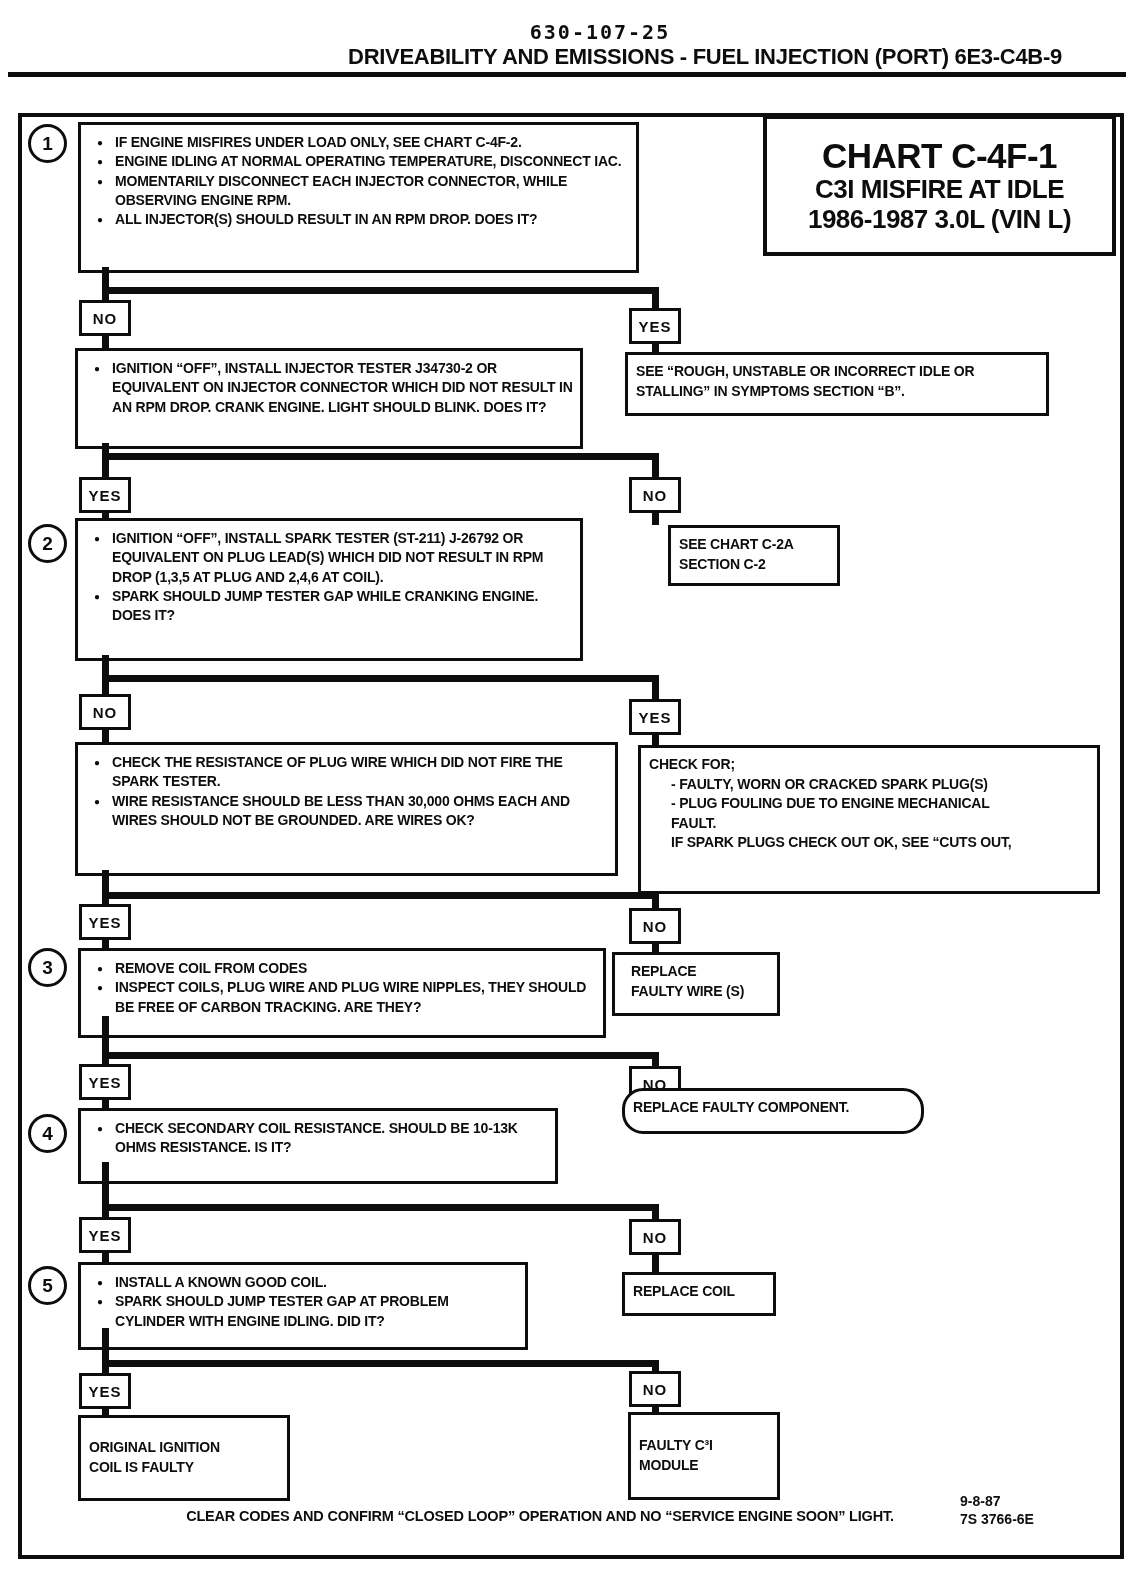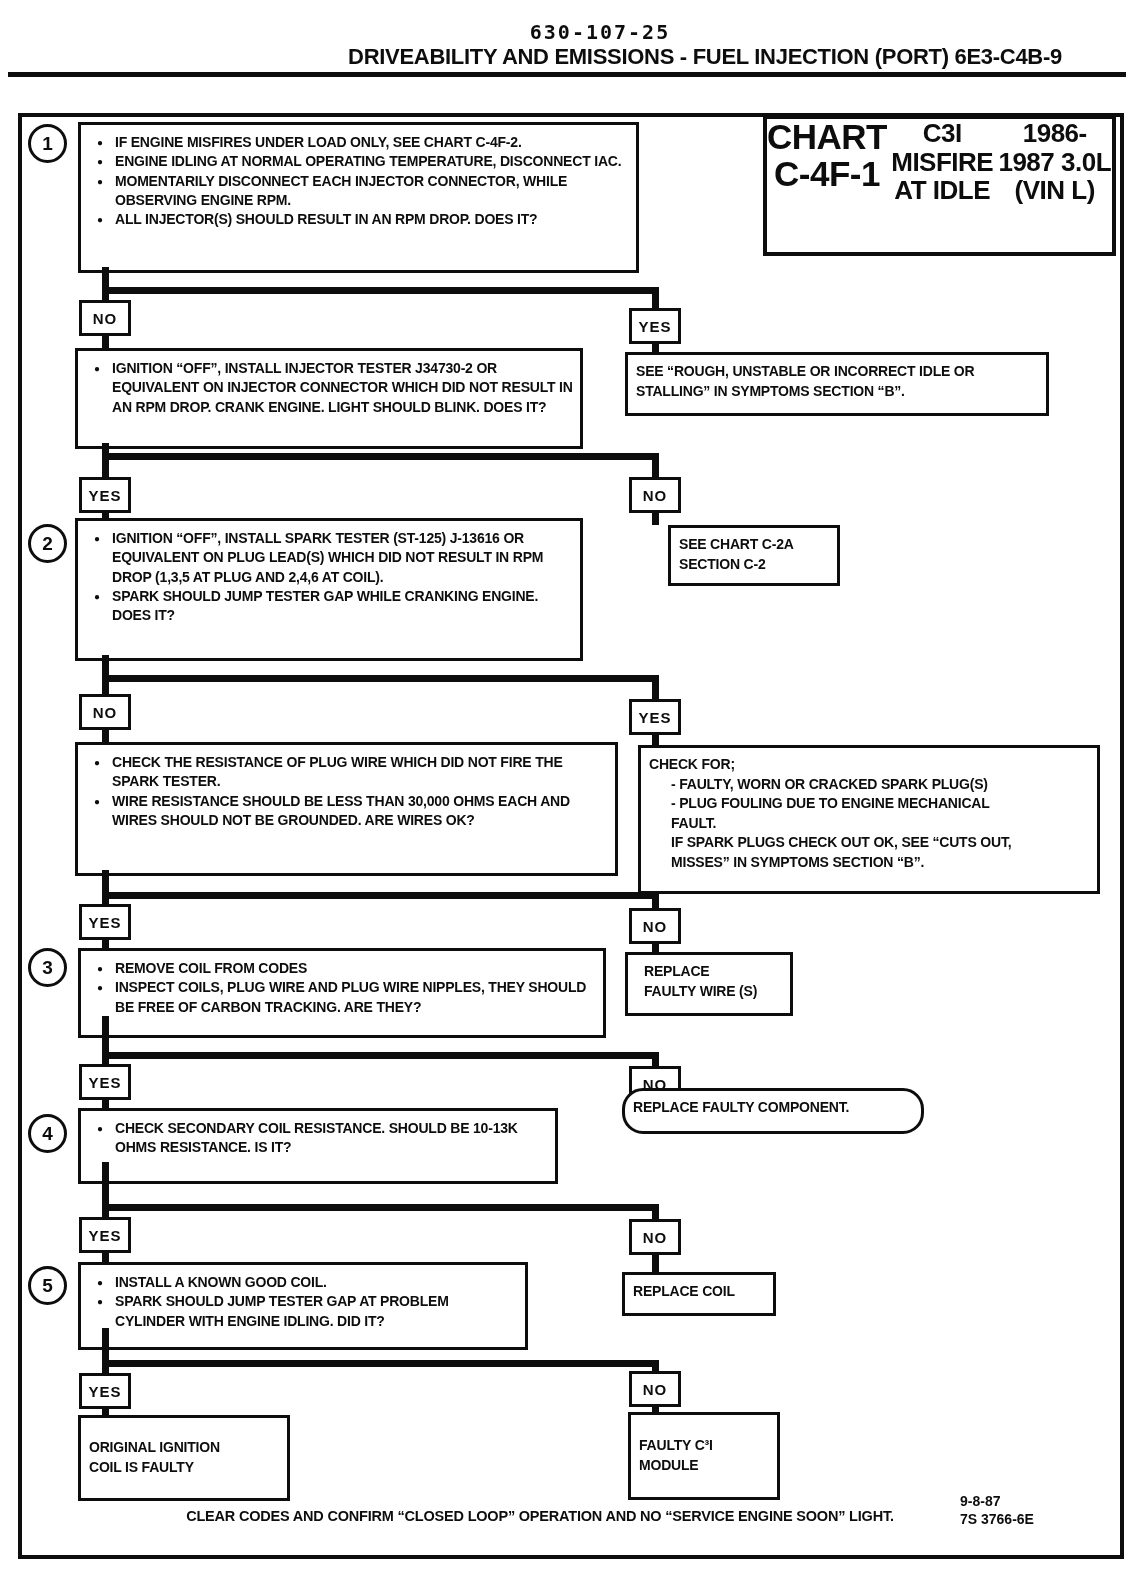--- a/index.html
+++ b/index.html
@@ -28,21 +28,21 @@
   .bullet .bt{flex:1;}
   .tag{border:3px solid #0d0d0d;background:#fff;width:46px;height:30px;
     display:flex;align-items:center;justify-content:center;
     font-size:15px;font-weight:700;letter-spacing:1px;}
   .circle-num{width:33px;height:33px;border:3px solid #0d0d0d;border-radius:50%;
     display:flex;align-items:center;justify-content:center;
     font-size:19px;font-weight:700;background:#fff;}
   .line{background:#0d0d0d;}
   
   .title-box{left:763px;top:115px;width:345px;height:133px;border:4px solid #0d0d0d;
-    background:#fff;text-align:center;display:flex;flex-direction:row;
+    background:#fff;text-align:center;display:flex;flex-direction:column;
     justify-content:center;gap:1px;}
   .title-main{font-size:35px;font-weight:700;letter-spacing:-0.5px;line-height:1.05;}
   .title-sub{font-size:26px;font-weight:700;letter-spacing:-0.5px;line-height:1.1;}
   .indent1{padding-left:22px;}
   .footer-note{left:120px;top:1508px;width:840px;font-size:14.5px;font-weight:700;
     letter-spacing:-0.2px;text-align:center;}
   .footer-ref{left:960px;top:1492px;width:125px;font-size:14px;font-weight:700;
     text-align:left;line-height:18px;}
 </style>
 </head>
@@ -104,21 +104,21 @@
   <div class="abs line" style="left:102px;top:443px;width:7px;height:34px;"></div>
   <div class="abs line" style="left:102px;top:453px;width:557px;height:7px;"></div>
   <div class="abs line" style="left:652px;top:453px;width:7px;height:24px;"></div>
   <div class="abs tag" style="left:79px;top:477px;">YES</div>
   <div class="abs tag" style="left:629px;top:477px;">NO</div>
   <div class="abs line" style="left:102px;top:510px;width:7px;height:8px;"></div>
   <div class="abs line" style="left:652px;top:510px;width:7px;height:15px;"></div>
 
   <div class="abs qbox" style="left:75px;top:518px;width:492px;height:121px;">
     <div class="bullet">
-        <span class="bt">IGNITION “OFF”, INSTALL SPARK TESTER  (ST-125) J-13616 OR EQUIVALENT ON PLUG LEAD(S) WHICH DID NOT RESULT IN RPM DROP (1,3,5 AT PLUG AND 2,4,6 AT COIL).</span>
+        <span class="bt">IGNITION “OFF”, INSTALL SPARK TESTER  (ST-211) J-26792 OR EQUIVALENT ON PLUG LEAD(S) WHICH DID NOT RESULT IN RPM DROP (1,3,5 AT PLUG AND 2,4,6 AT COIL).</span>
       </div>
     <div class="bullet">
         <span class="bt">SPARK SHOULD JUMP TESTER GAP WHILE CRANKING ENGINE.  DOES IT?</span>
       </div>
   </div>
 
   <div class="abs rbox" style="left:625px;top:525px;width:150px;height:41px;margin-left:43px;">
     <div>SEE CHART C-2A</div>
     <div>SECTION C-2</div>
   </div>
@@ -139,41 +139,40 @@
         <span class="bt">WIRE RESISTANCE SHOULD BE LESS THAN 30,000 OHMS EACH  AND WIRES  SHOULD NOT BE GROUNDED.  ARE WIRES OK?</span>
       </div>
   </div>
 
   <div class="abs rbox" style="left:638px;top:745px;width:440px;height:129px;">
     <div>CHECK FOR;</div>
     <div class="indent1">- FAULTY, WORN OR CRACKED SPARK PLUG(S)</div>
     <div class="indent1">- PLUG FOULING DUE TO ENGINE MECHANICAL</div>
     <div class="indent1">FAULT.</div>
     <div class="indent1">IF SPARK PLUGS CHECK OUT OK, SEE “CUTS OUT,</div>
-    <div class="indent1">MISSES” IN SYMPTOMS SECTION “B”.</div>
   </div>
 
   <div class="abs line" style="left:102px;top:870px;width:7px;height:34px;"></div>
   <div class="abs line" style="left:102px;top:892px;width:557px;height:7px;"></div>
   <div class="abs line" style="left:652px;top:892px;width:7px;height:16px;"></div>
   <div class="abs tag" style="left:79px;top:904px;">YES</div>
   <div class="abs tag" style="left:629px;top:908px;">NO</div>
   <div class="abs line" style="left:102px;top:937px;width:7px;height:11px;"></div>
   <div class="abs line" style="left:652px;top:941px;width:7px;height:11px;"></div>
 
   <div class="abs qbox" style="left:78px;top:948px;width:512px;height:68px;">
     <div class="bullet">
         <span class="bt">REMOVE COIL FROM CODES</span>
       </div>
     <div class="bullet">
         <span class="bt">INSPECT COILS, PLUG WIRE AND PLUG WIRE NIPPLES, THEY SHOULD BE  FREE OF CARBON TRACKING.  ARE THEY?</span>
       </div>
   </div>
 
-  <div class="abs rbox" style="left:625px;top:952px;width:138px;height:44px;padding-left:16px;">
+  <div class="abs rbox" style="left:612px;top:952px;width:138px;height:44px;padding-left:16px;">
     <div>REPLACE</div>
     <div>FAULTY WIRE (S)</div>
   </div>
 
   <div class="abs line" style="left:102px;top:1016px;width:7px;height:48px;"></div>
   <div class="abs line" style="left:102px;top:1052px;width:557px;height:7px;"></div>
   <div class="abs line" style="left:652px;top:1052px;width:7px;height:14px;"></div>
   <div class="abs tag" style="left:79px;top:1064px;">YES</div>
   <div class="abs tag" style="left:629px;top:1066px;">NO</div>
   <div class="abs line" style="left:102px;top:1097px;width:7px;height:11px;"></div>

